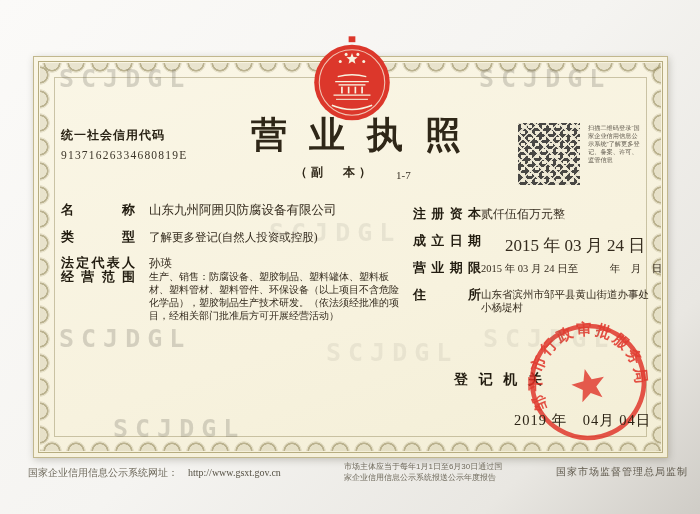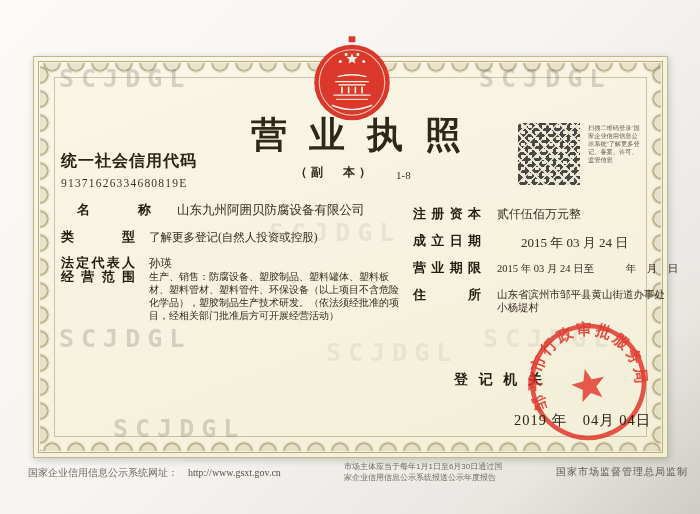--- a/index.html
+++ b/index.html
@@ -33,48 +33,48 @@
       radial-gradient(circle at 0px 12px, rgba(158,148,106,.22) 9.5px, rgba(158,148,106,0) 10px);}
   .band.right{right:6px;
     background-image:
       radial-gradient(circle at 13px 12px, rgba(158,148,106,0) 6.5px, rgba(158,148,106,.75) 7px 8.2px, rgba(158,148,106,0) 8.8px),
       radial-gradient(circle at 13px 12px, rgba(158,148,106,.22) 9.5px, rgba(158,148,106,0) 10px);}
   .inner-line{position:absolute;inset:20px;border:1px solid rgba(156,146,104,.5);pointer-events:none;}
 
   
   .emblem{position:absolute;left:276px;top:-21px;width:84px;height:88px;}
   .credit{position:absolute;left:27px;top:70px;}
-  .credit-label{font-size:16px;font-weight:bold;letter-spacing:1px;color:#2a2315;margin-top:24px;}
+  .credit-label{font-size:12px;font-weight:bold;letter-spacing:1px;color:#2a2315;}
   .credit-value{margin-top:5px;font-family:"Liberation Serif",serif;font-size:11.5px;letter-spacing:1.2px;color:#3a3327;}
   .title{position:absolute;left:217px;top:54px;width:260px;font-size:36px;font-weight:900;
          letter-spacing:22px;white-space:nowrap;color:#2f2718;}
   .subtitle{position:absolute;left:261px;top:107px;font-size:12px;font-weight:bold;letter-spacing:4px;color:#2f2718;}
   .copynum{position:absolute;left:362px;top:112px;font-family:"Liberation Serif",serif;font-size:11px;color:#3a3327;}
   .qr{position:absolute;left:484px;top:66px;width:62px;height:62px;opacity:.85;
       background-color:#efead6;
       background-image:
         repeating-linear-gradient(45deg, rgba(239,234,214,.95) 0 2px, transparent 2px 9px),
         repeating-linear-gradient(135deg, rgba(239,234,214,.9) 0 1.5px, transparent 1.5px 7px),
         repeating-linear-gradient(0deg, #2b2b2b 0 3px, transparent 3px 6px),
         repeating-linear-gradient(90deg, #2b2b2b 0 3px, transparent 3px 7px);}
   .qr-note{position:absolute;left:554px;top:67px;width:88px;font-size:10px;line-height:1.3;color:#5c564a;
            transform:scale(.62);transform-origin:left top;}
 
   
   .field{position:absolute;display:flex;align-items:flex-start;}
   .flabel{font-size:13px;font-weight:bold;color:#221c10;text-align:justify;text-align-last:justify;flex:none;}
   .flabel.w-left{width:74px;margin-right:14px;}
-  .flabel.w-right{width:68px;margin-right:16px;}
+  .flabel.w-right{width:68px;}
   .fvalue{font-family:"Liberation Serif",serif;color:#342b1e;}
-  .f-name{left:43px;top:144px;gap:12px;}   .f-name .fvalue{font-size:12.5px;padding-top:1px;}
+  .f-name{left:27px;top:144px;}   .f-name .fvalue{font-size:12.5px;padding-top:1px;}
   .f-type{left:27px;top:171px;}   .f-type .fvalue{font-size:11.5px;padding-top:2px;}
   .f-legal{left:27px;top:197px;}  .f-legal .fvalue{font-size:11.5px;padding-top:2px;}
   .f-scope{left:27px;top:211px;}  .f-scope .fvalue{font-size:10px;line-height:13px;width:252px;padding-top:2px;}
   .f-capital{left:379px;top:148px;} .f-capital .fvalue{font-size:12px;padding-top:1px;}
-  .f-est{left:379px;top:175px;gap:24px;}     .f-est .fvalue{font-size:13px;padding-top:2px;}
+  .f-est{left:379px;top:175px;gap:24px;}     .f-est .fvalue{font-size:17px;padding-top:2px;}
   .f-term{left:379px;top:202px;}    .f-term .fvalue{font-size:10.5px;padding-top:3px;white-space:nowrap;}
   .f-addr{left:379px;top:229px;}    .f-addr .fvalue{font-size:10.5px;line-height:13px;width:172px;padding-top:2px;}
 
   
   .authority{position:absolute;left:412px;top:314px;width:88px;font-size:14px;font-weight:bold;
              color:#221c10;text-align:justify;text-align-last:justify;margin-left:8px;}
   .seal{position:absolute;left:493px;top:264px;width:122px;height:122px;transform:rotate(-14deg);opacity:.92;}
   .issue-date{position:absolute;left:480px;top:354px;font-family:"Liberation Serif",serif;
               font-size:14.5px;color:#2c2416;white-space:nowrap;letter-spacing:1px;}
 
@@ -121,21 +121,21 @@
     <path d="M26,82 Q50,92 74,82" fill="none" stroke="#f8f3e0" stroke-width="1.8"></path>
   </svg>
 
   <div class="credit">
     <div class="credit-label">统一社会信用代码</div>
     <div class="credit-value">91371626334680819E</div>
   </div>
 
   <div class="title">营业执照</div>
   <div class="subtitle">（副　本）</div>
-  <div class="copynum">1-8</div>
+  <div class="copynum">1-7</div>
 
   <div class="qr"></div>
   <div class="qr-note">扫描二维码登录“国家企业信用信息公示系统”了解更多登记、备案、许可、监管信息</div>
 
   <div class="field f-name">
     <div class="flabel w-left">名称</div>
     <div class="fvalue">山东九州阿囲贝防腐设备有限公司</div>
   </div>
   <div class="field f-type">
     <div class="flabel w-left">类型</div>

